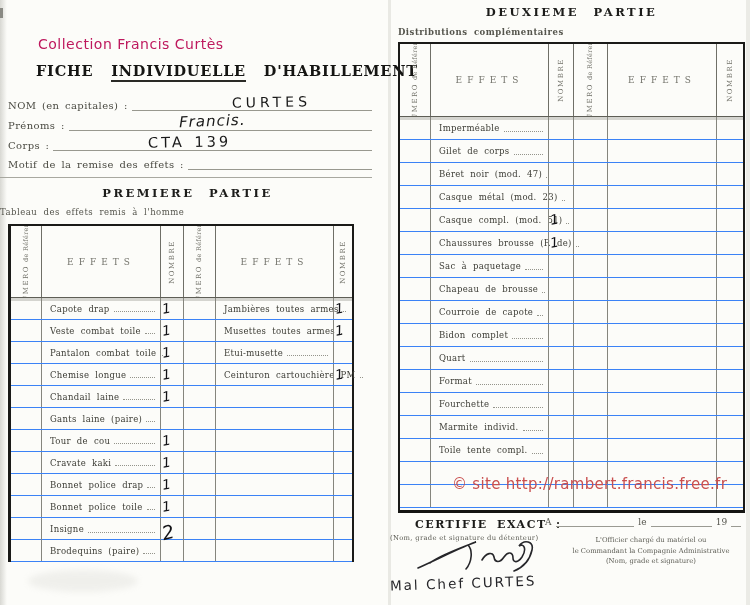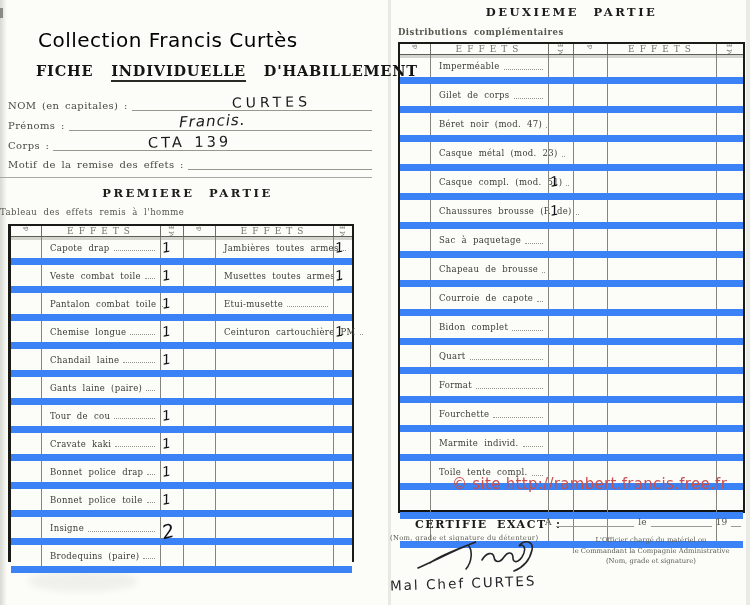--- a/index.html
+++ b/index.html
@@ -7,22 +7,22 @@
         font-family:"DejaVu Serif",serif;color:#3d3d37;}
   
   .scan-left{position:absolute;left:0;top:0;width:7px;height:605px;
     background:linear-gradient(to right,#d8d8d3,rgba(255,255,255,0));}
   .scan-tick{position:absolute;left:0;top:8px;width:3px;height:10px;background:#8a8a84;}
   .scan-gap{position:absolute;left:388px;top:0;width:3px;height:605px;background:#e4e4df;opacity:.8;}
   .scan-right{position:absolute;right:0;top:0;width:4px;height:605px;background:#ebebe6;}
   .scan-blob{position:absolute;left:28px;top:570px;width:110px;height:22px;border-radius:50%;
     background:#b9b9b2;opacity:.18;filter:blur(3px);}
   
-  .collection{position:absolute;left:38px;top:28px;font-family:"DejaVu Sans",sans-serif;
-    font-size:20px;color:#000000;letter-spacing:.5px;white-space:nowrap;}
+  .collection{position:absolute;left:38px;top:36px;font-family:"DejaVu Sans",sans-serif;
+    font-size:14px;color:#be185d;letter-spacing:.5px;white-space:nowrap;}
   .watermark{position:absolute;left:452px;top:475px;font-family:"DejaVu Sans",sans-serif;
     font-size:15px;color:#c94f4f;letter-spacing:.3px;z-index:6;white-space:nowrap;}
   
   .modele{position:absolute;left:262px;top:8px;width:108px;height:52px;border:1px solid #b8b8b0;
     text-align:center;}
   .modele .l1{margin-top:6px;font-size:8px;letter-spacing:1px;color:#84847c;}
   .modele .dash{width:22px;height:1px;background:#9a9a92;margin:5px auto 4px;}
   .modele .l2{font-size:7.5px;font-weight:bold;letter-spacing:.8px;color:#5b5b53;}
   
   .doc-title{position:absolute;left:36px;top:62px;width:330px;font-weight:bold;font-size:14.5px;
@@ -59,21 +59,21 @@
     border-bottom:1px solid #5e5e56;box-shadow:0 3px 0 rgba(120,120,110,.30);}
   .hc{display:flex;align-items:center;justify-content:center;overflow:hidden;}
   .hc+.hc{border-left:1px solid #6f6f67;}
   .hc.eff{font-size:9px;letter-spacing:5px;color:#73736b;}
   .rot{transform:rotate(-90deg);display:flex;flex-direction:row;align-items:center;
     white-space:nowrap;color:#73736b;}
   .rot .numero{font-size:7px;letter-spacing:1.5px;}
   .rot .refr{font-size:6.5px;letter-spacing:.3px;margin-left:3px;}
   .rot.nomb{font-size:7px;letter-spacing:1.5px;}
   .tbody{flex:1;display:flex;flex-direction:column;}
-  .trow{display:grid;grid-template-columns:var(--cols);border-bottom:7px solid #3b82f6;}
+  .trow{display:grid;grid-template-columns:var(--cols);border-bottom:1px solid #3b82f6;}
   .left-table .trow{height:21px;}
   .right-table .trow{height:22px;}
   .c{overflow:visible;}
   .c+.c{border-left:1px solid #85857d;}
   .c.eff{display:flex;align-items:center;padding-left:8px;}
   .lbl{font-size:8.5px;letter-spacing:.3px;word-spacing:3px;color:#3c3c35;white-space:nowrap;}
   .dots{flex:1;border-bottom:1px dotted #94948b;align-self:flex-end;margin:0 5px 7px 4px;min-width:3px;}
   .lbl:empty + .dots{visibility:hidden;}
   .c.num{position:relative;}
   .hw{font-family:"DejaVu Sans",sans-serif;font-style:italic;font-size:13.5px;color:#121216;

